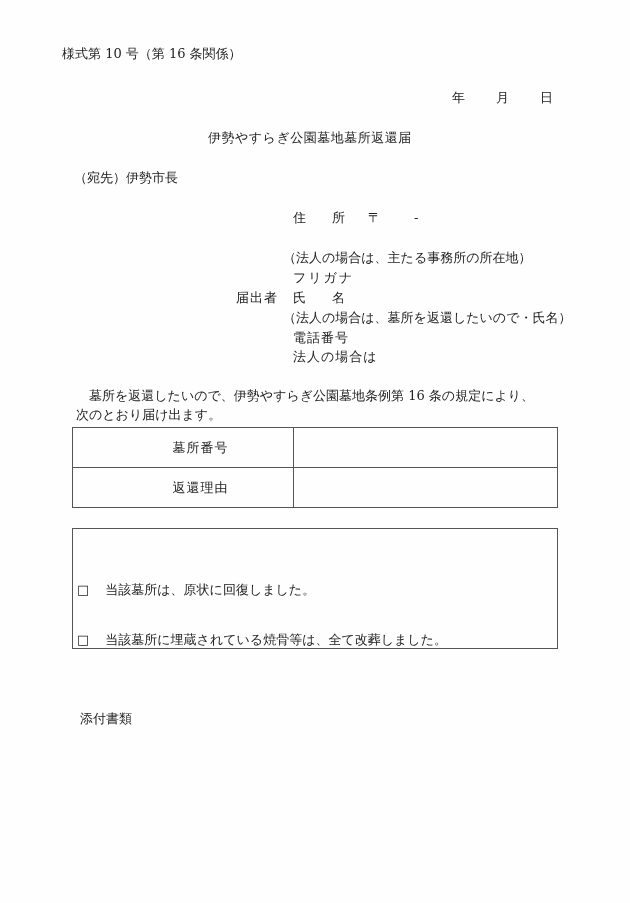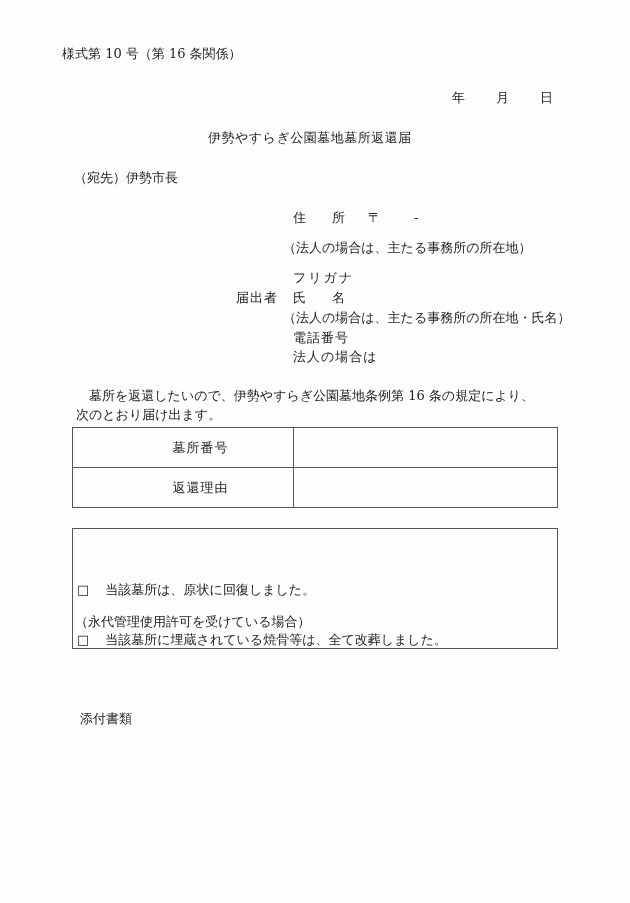--- a/index.html
+++ b/index.html
@@ -32,25 +32,25 @@
 </div>
 
 <div class="abs" style="left:208px; top:130px; letter-spacing:0.5px;">伊勢やすらぎ公園墓地墓所返還届</div>
 
 <div class="abs" style="left:74px; top:170px;">（宛先）伊勢市長</div>
 
 <div class="abs" style="left:293px; top:210px;">住　　所</div>
 <div class="abs" style="left:368px; top:210px; font-family:'DejaVu Sans', sans-serif;">〒</div>
 <div class="abs" style="left:414px; top:210px;">-</div>
 
-<div class="abs" style="left:283px; top:240px;">（法人の場合は、主たる事務所の所在地）</div>
+<div class="abs" style="left:283px; top:250px;">（法人の場合は、主たる事務所の所在地）</div>
 <div class="abs" style="left:293px; top:270px; letter-spacing:2px;">フリガナ</div>
 <div class="abs" style="left:236px; top:290px; letter-spacing:1px;">届出者</div>
 <div class="abs" style="left:293px; top:290px;">氏　　名</div>
-<div class="abs" style="left:283px; top:310px;">（法人の場合は、主たる事務所の所在地・氏名）</div>
+<div class="abs" style="left:283px; top:310px;">（法人の場合は、墓所を返還したいので・氏名）</div>
 <div class="abs" style="left:293px; top:330px; letter-spacing:1px;">電話番号</div>
 <div class="abs" style="left:293px; top:349px; letter-spacing:1px;">法人の場合は</div>
 
 <div class="abs" style="left:76px; top:388px;">　墓所を返還したいので、伊勢やすらぎ公園墓地条例第 16 条の規定により、</div>
 <div class="abs" style="left:76px; top:407px;">次のとおり届け出ます。</div>
 
 <table class="info">
   <tbody>
       <tr>
     <td class="label">墓所番号</td>
@@ -60,19 +60,18 @@
     <td class="label">返還理由</td>
     <td></td>
   </tr>
 </tbody>
   </table>
 
 <div class="confirm">
   <div class="line" style="top:53px; left:4px;">
     <span>□</span><span style="display:inline-block; width:16px;"></span><span>当該墓所は、原状に回復しました。</span>
   </div>
-  <div class="line" style="top:85px; left:2px;">（永代管理使用許可を受けている場合）</div>
   <div class="line" style="top:103px; left:4px;">
     <span>□</span><span style="display:inline-block; width:16px;"></span><span>当該墓所に埋蔵されている焼骨等は、全て改葬しました。</span>
   </div>
 </div>
 
 <div class="abs" style="left:80px; top:711px;">添付書類</div>
 
 </body></html>

